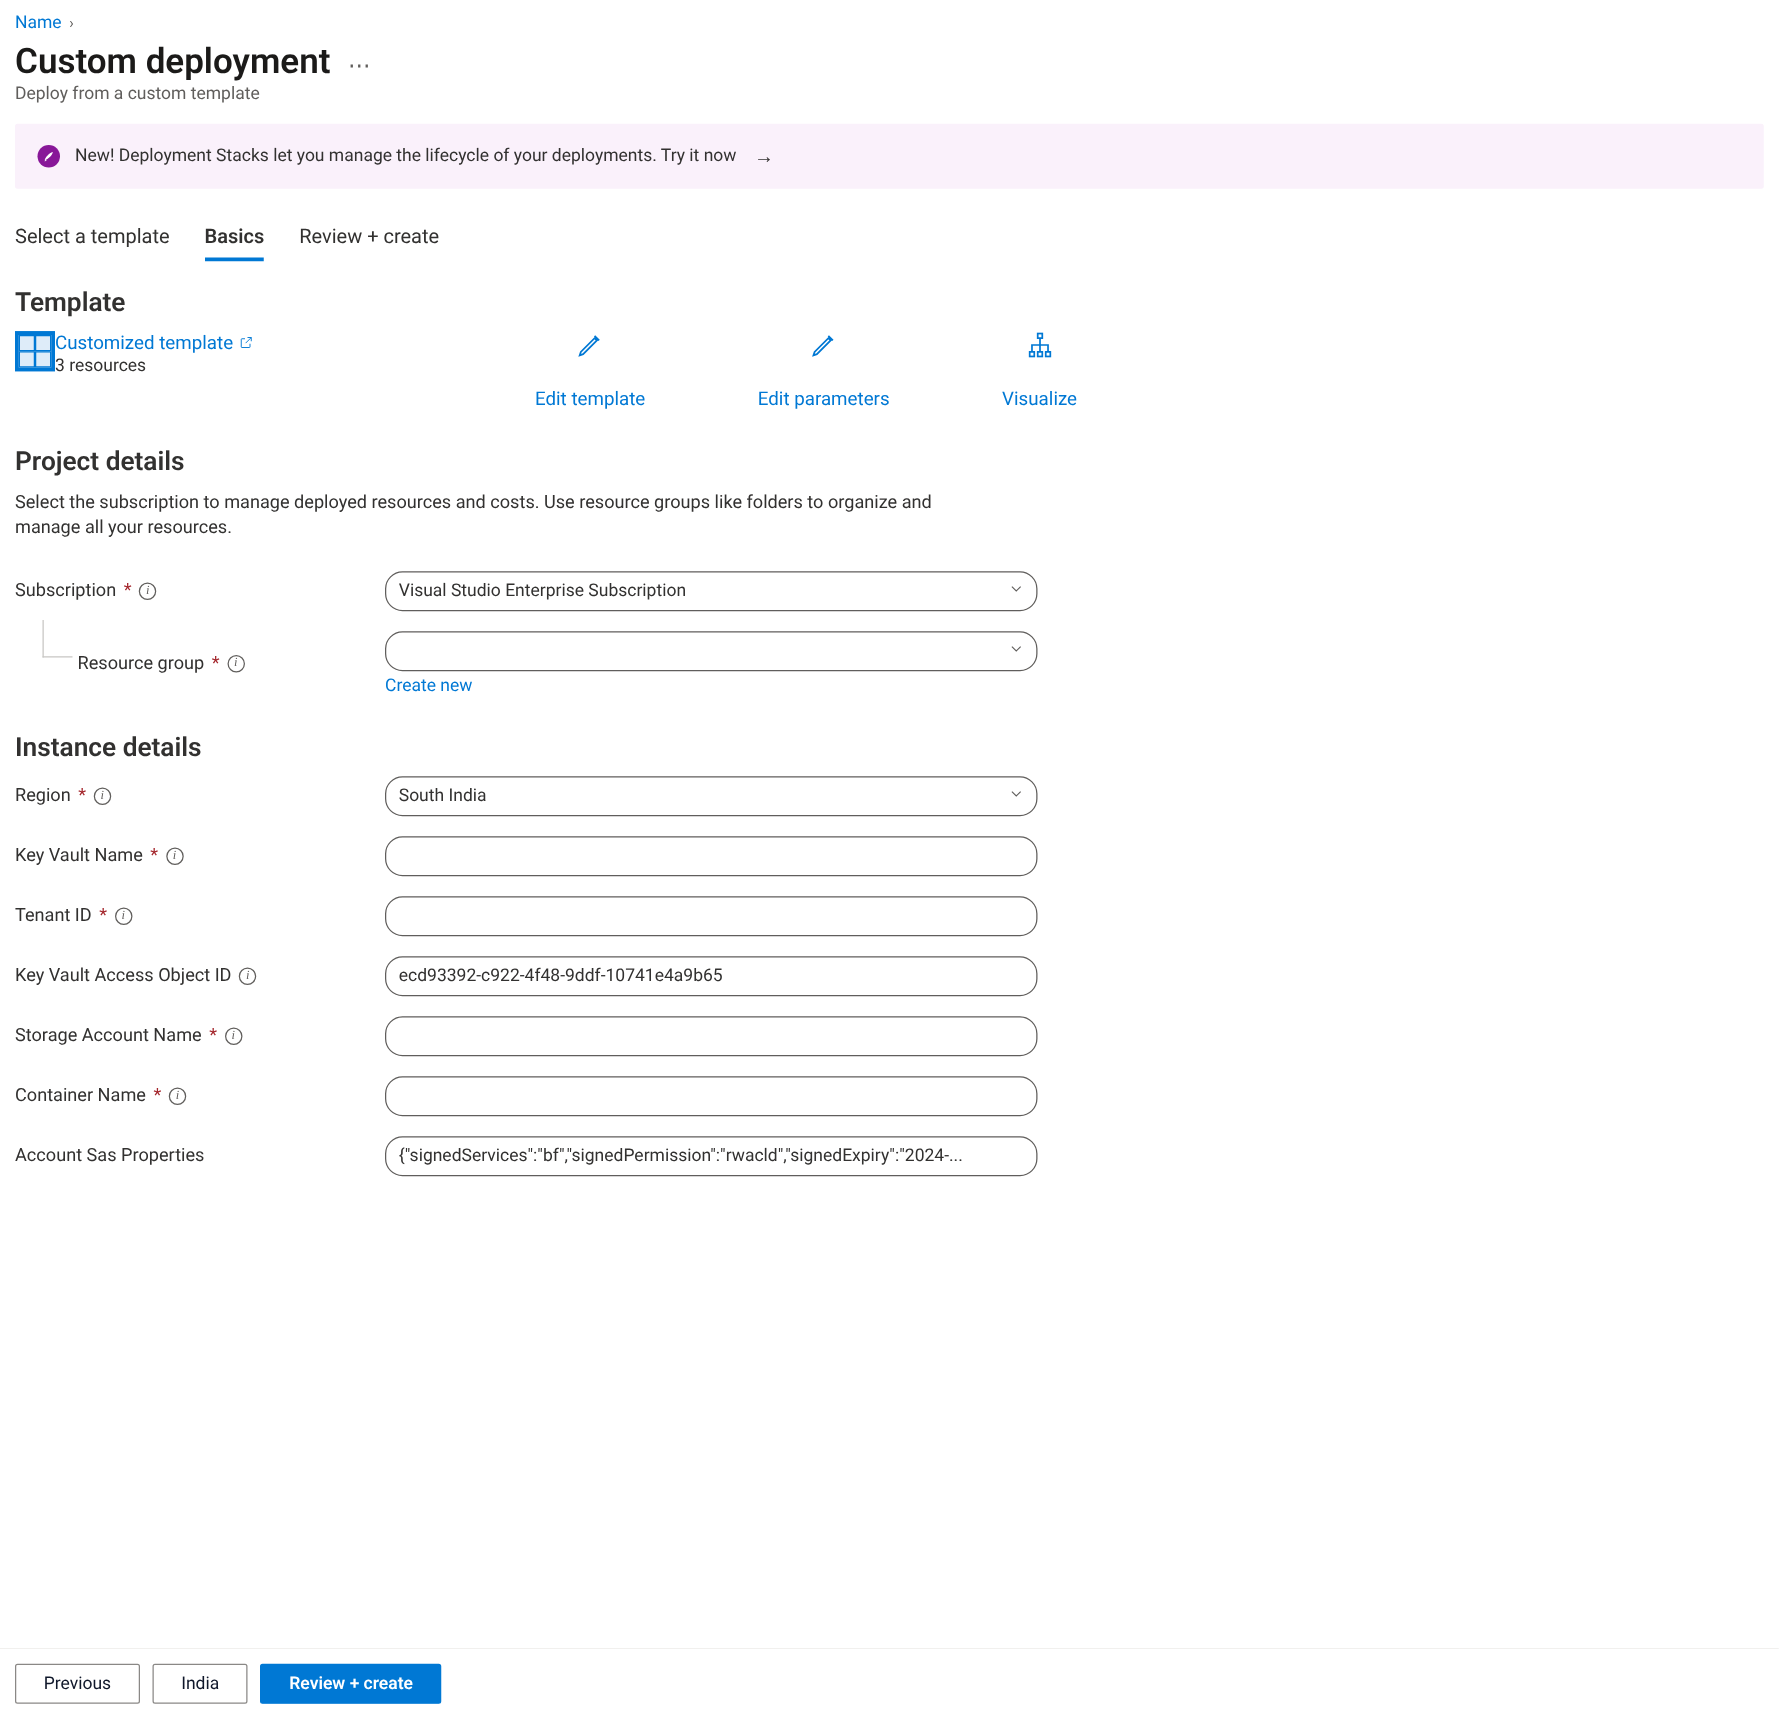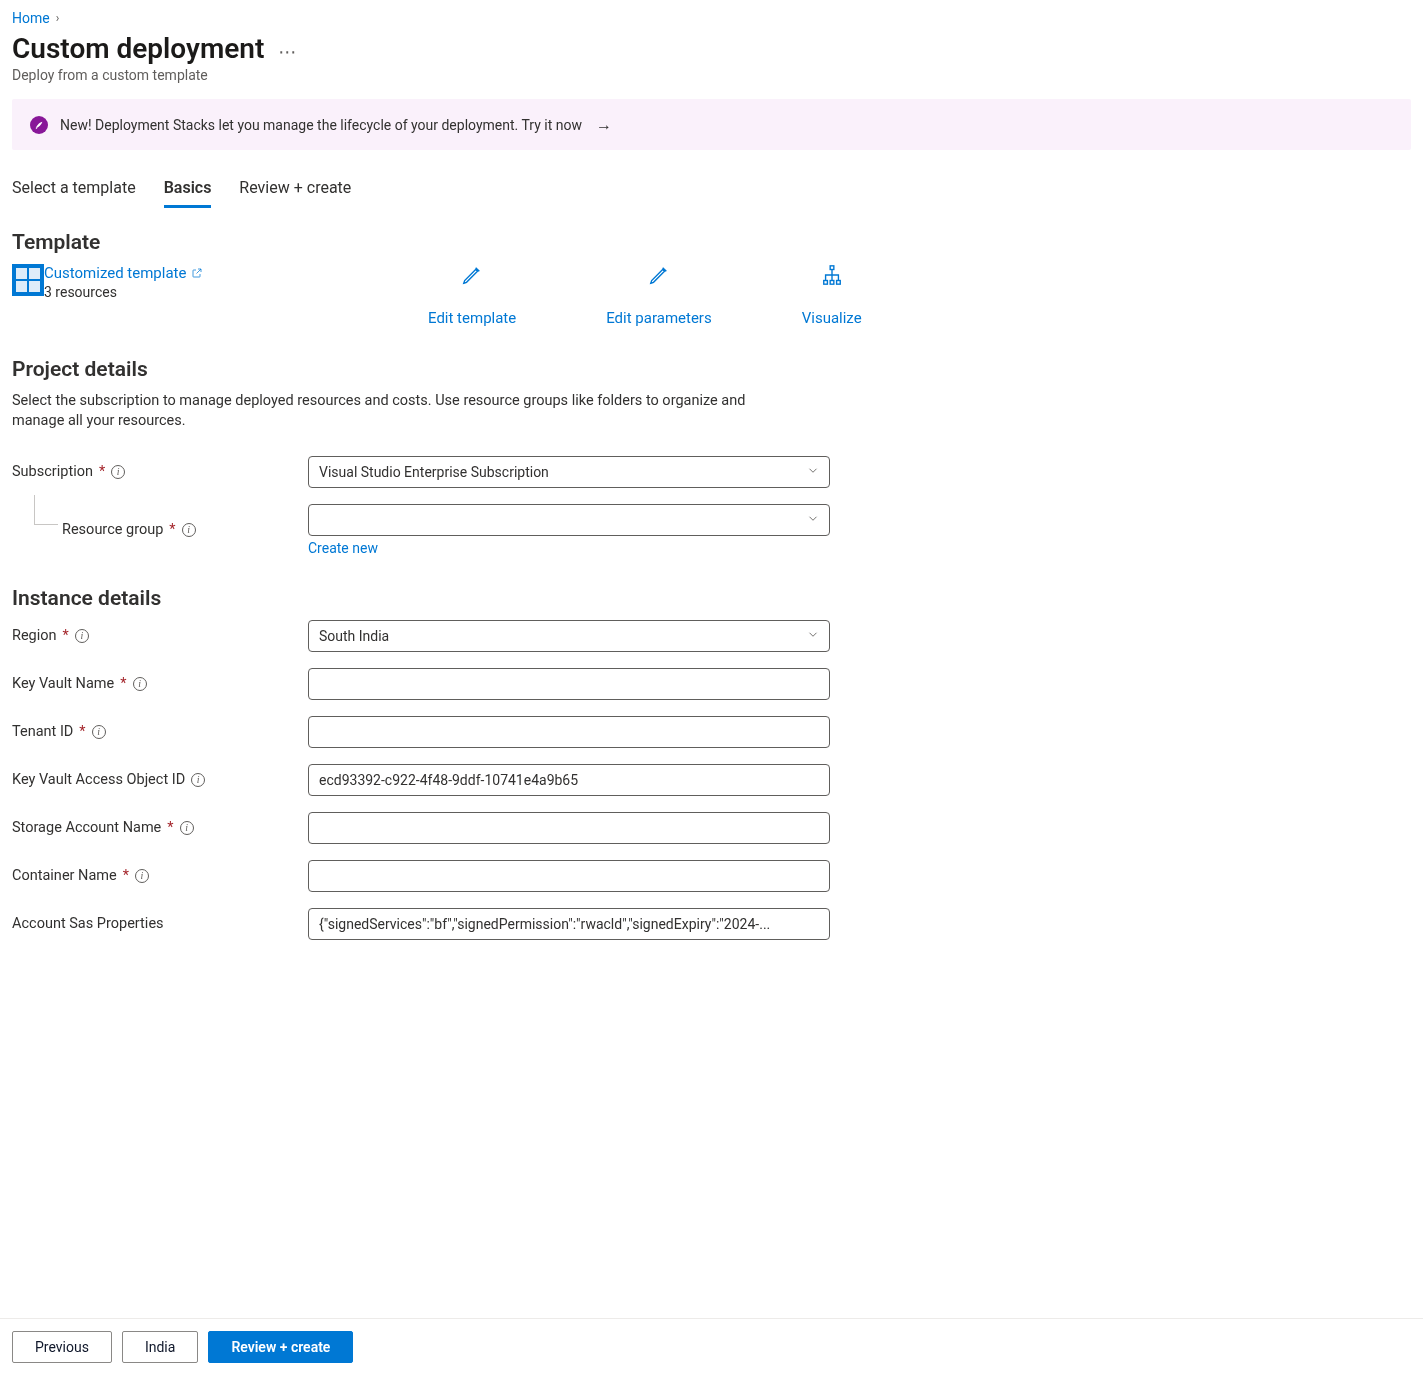--- a/index.html
+++ b/index.html
@@ -74,21 +74,21 @@
   .req { color: #a4262c; }
   .info-icon {
     width: 14px; height: 14px; border: 1px solid #605e5c; border-radius: 50%;
     display: inline-flex; align-items: center; justify-content: center;
     font-size: 10px; color: #605e5c; font-style: italic; font-family: Georgia, serif;
     cursor: default;
   }
   .form-control-cell { flex: 0 0 522px; }
   .select, .input {
     width: 100%; height: 32px; border: 1px solid #605e5c;
-    border-radius: 4px; padding: 0 30px 0 10px; font-size: 14px;
+    border-radius: 14px; padding: 0 30px 0 10px; font-size: 14px;
     color: #323130; background: #fff; position: relative;
     font-family: inherit;
   }
   .input { padding-right: 10px; }
   .select-wrap { position: relative; }
   .select-caret {
     position: absolute; right: 10px; top: 50%; transform: translateY(-50%);
     pointer-events: none; color: #605e5c;
   }
   .select-caret svg { width: 14px; height:14px; stroke:#605e5c; fill:none; stroke-width:1.5;}
@@ -106,37 +106,37 @@
   }
   .btn.primary { background: #0078d4; border-color: #0078d4; color: #fff; font-weight: 600; }
   .ellipsis-input { text-overflow: ellipsis; white-space: nowrap; overflow: hidden; }
 </style>
 </head>
 <body>
 
 <div class="page">
 
   <div class="breadcrumb">
-    <a href="#">Home</a>
+    <a href="#">Name</a>
     <span class="chev">›</span>
   </div>
 
   <div class="title-row">
     <h1 class="page-title">Custom deployment</h1>
     <span class="more-icon">⋯</span>
   </div>
   <div class="subtitle">Deploy from a custom template</div>
 
   <div class="banner">
     <span class="banner-icon">
       <svg viewBox="0 0 24 24">
           <path d="M4 20c2-6 8-14 16-16-2 8-10 14-16 16zm2-2l-2 4 4-2z"></path>
         </svg>
     </span>
-    <span class="banner-text">New! Deployment Stacks let you manage the lifecycle of your deployment. Try it now</span>
+    <span class="banner-text">New! Deployment Stacks let you manage the lifecycle of your deployments. Try it now</span>
     <span class="banner-arrow">→</span>
   </div>
 
   <div class="tabs">
     <div class="tab">Select a template</div>
     <div class="tab active">Basics</div>
     <div class="tab">Review + create</div>
   </div>
 
   <div class="section-heading">Template</div>

